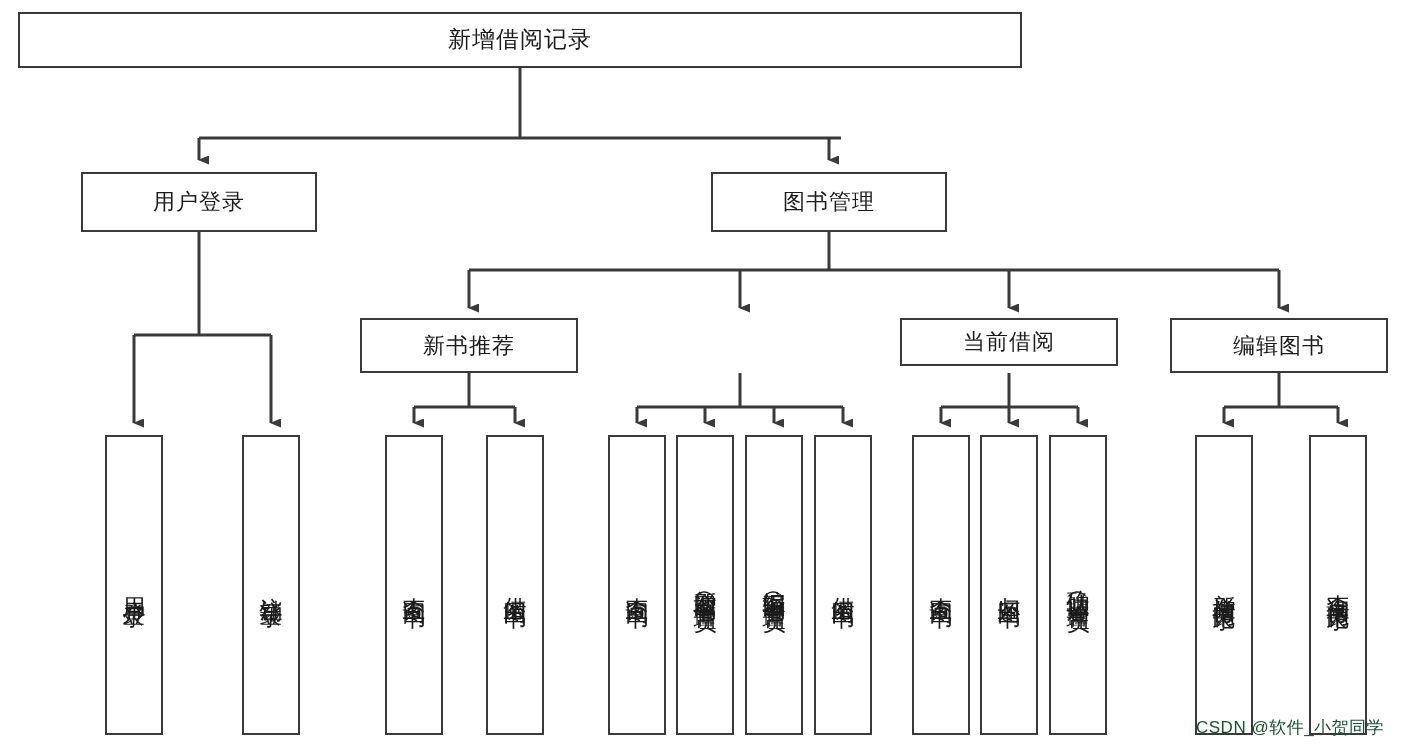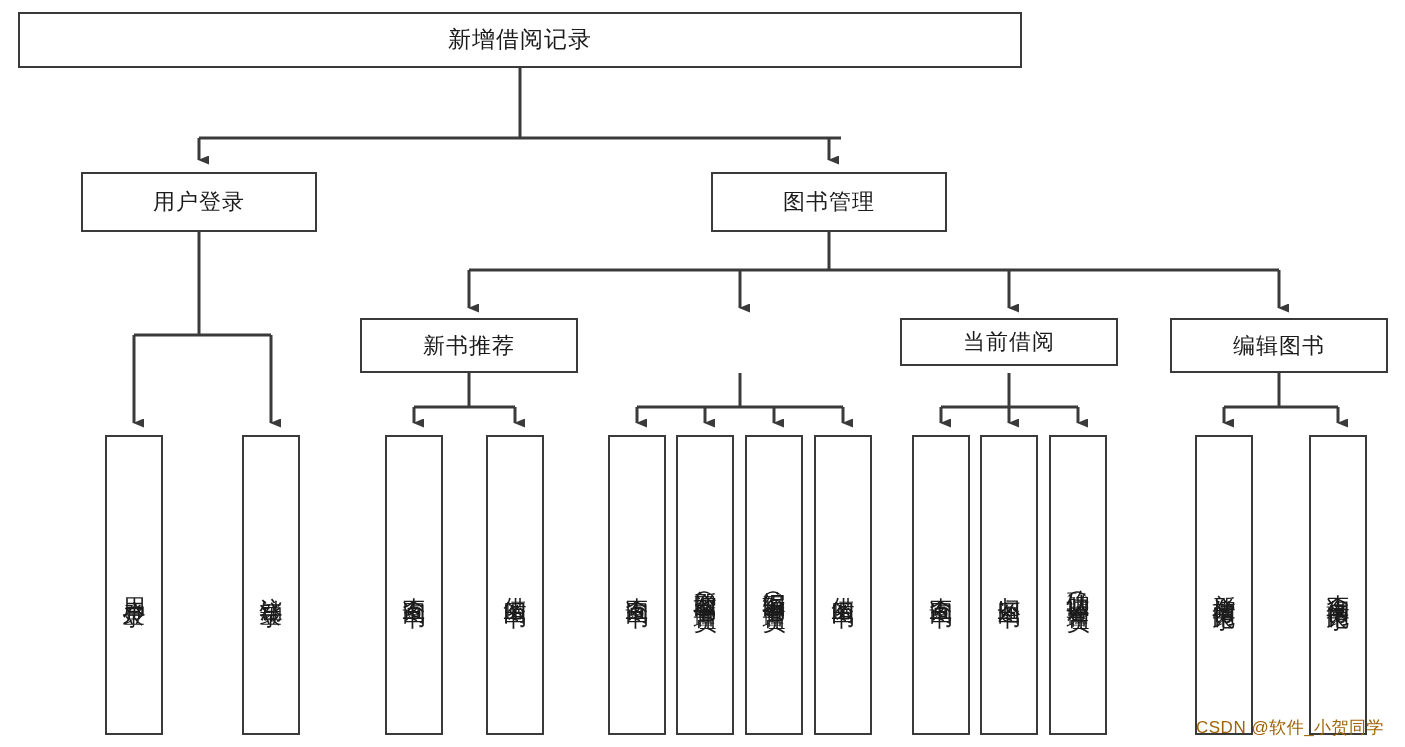--- a/index.html
+++ b/index.html
@@ -56,21 +56,21 @@
   }
   .node.vert .node-label {
     writing-mode: vertical-rl;
     text-orientation: upright;
     font-size: 23px;
     letter-spacing: 3px;
     line-height: 1;
   }
   .watermark {
     position: absolute;
-    color: #a16207;
+    color: #14532d;
     font-size: 17px;
     letter-spacing: 0.5px;
     white-space: nowrap;
     user-select: none;
   }
 </style>
 </head>
 <body>
 
 <div id="diagram-root">

